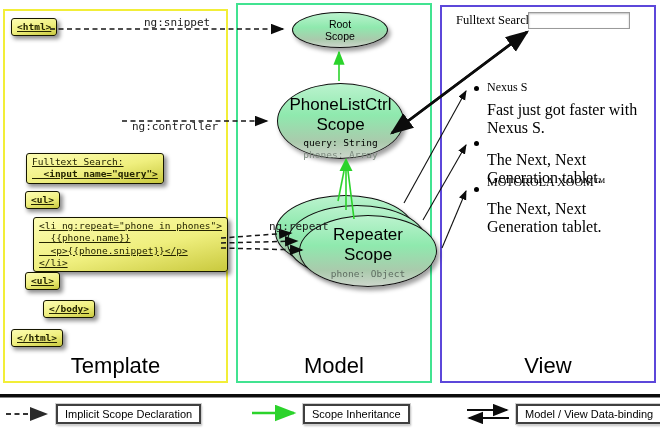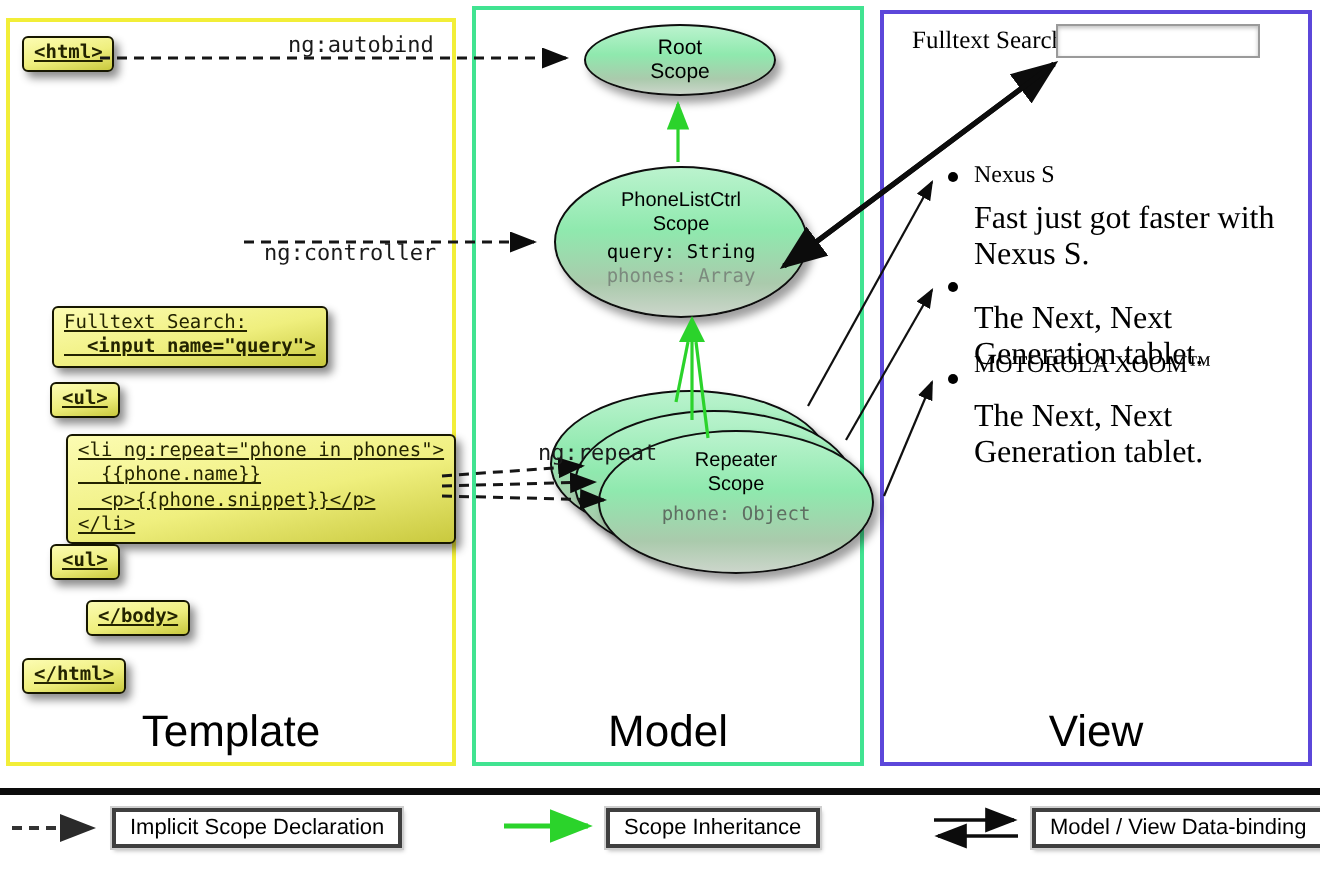--- a/index.html
+++ b/index.html
@@ -25,21 +25,21 @@
 
   
   .arrow-label{position:absolute;z-index:25;font:11px "DejaVu Sans Mono",monospace;
                color:#1a1a1a;white-space:pre;}
 
   
   .scope{position:absolute;z-index:11;border-radius:50%;
     background:linear-gradient(180deg,#bbf3ce 0%,#8fe9ae 42%,#aacaac 78%,#ccd6cb 100%);
     border:1.6px solid #0e0e0e;box-shadow:2.5px 3.5px 4px rgba(0,0,0,.38);
     display:flex;flex-direction:column;align-items:center;}
-  .scope .title{font-size:10px;line-height:1.15;text-align:center;color:#000;white-space:pre;}
+  .scope .title{font-size:17px;line-height:1.15;text-align:center;color:#000;white-space:pre;}
   .scope .prop{font:9.5px/1.3 "DejaVu Sans Mono",monospace;}
   #root-scope{left:292px;top:12px;width:94px;height:34px;justify-content:center;}
   #root-scope .title{font-size:10.5px;}
   #phonelist-scope{left:277px;top:83px;width:127px;height:76px;padding-top:11px;box-sizing:border-box;}
   #repeater-back{left:275px;top:195px;width:138px;height:72px;}
   #repeater-mid{left:287px;top:205px;width:138px;height:72px;}
   #repeater-front{left:299px;top:215px;width:138px;height:72px;padding-top:9px;box-sizing:border-box;}
   .prop-bold{font-weight:bold;color:#000;}
   .prop-gray{color:#7c8a7e;}
   .prop-gray2{color:#5f6e62;}
@@ -93,21 +93,21 @@
 <span class="bold">  &lt;input name="query"&gt;</span></div>
   <div class="code-box code-bold" style="left:25px;top:191px;">&lt;ul&gt;</div>
   <div class="code-box" style="left:33px;top:217px;">&lt;li ng:repeat="phone in phones"&gt;
   {{phone.name}}
   &lt;p&gt;{{phone.snippet}}&lt;/p&gt;
 &lt;/li&gt;</div>
   <div class="code-box code-bold" style="left:25px;top:272px;">&lt;ul&gt;</div>
   <div class="code-box code-bold" style="left:22px;top:300px;margin-left:21px;">&lt;/body&gt;</div>
   <div class="code-box code-bold" style="left:11px;top:329px;">&lt;/html&gt;</div>
 
-  <div class="arrow-label" style="left:144px;top:16px;">ng:autobind</div>
+  <div class="arrow-label" style="left:144px;top:16px;">ng:snippet</div>
   <div class="arrow-label" style="left:132px;top:120px;">ng:controller</div>
   <div class="arrow-label" style="left:237px;top:220px;padding-left:32px;">ng:repeat</div>
 
   <div class="scope" id="root-scope">
     <div class="title">Root
 Scope</div>
   </div>
   <div class="scope" id="phonelist-scope">
     <div class="title">PhoneListCtrl
 Scope</div>

